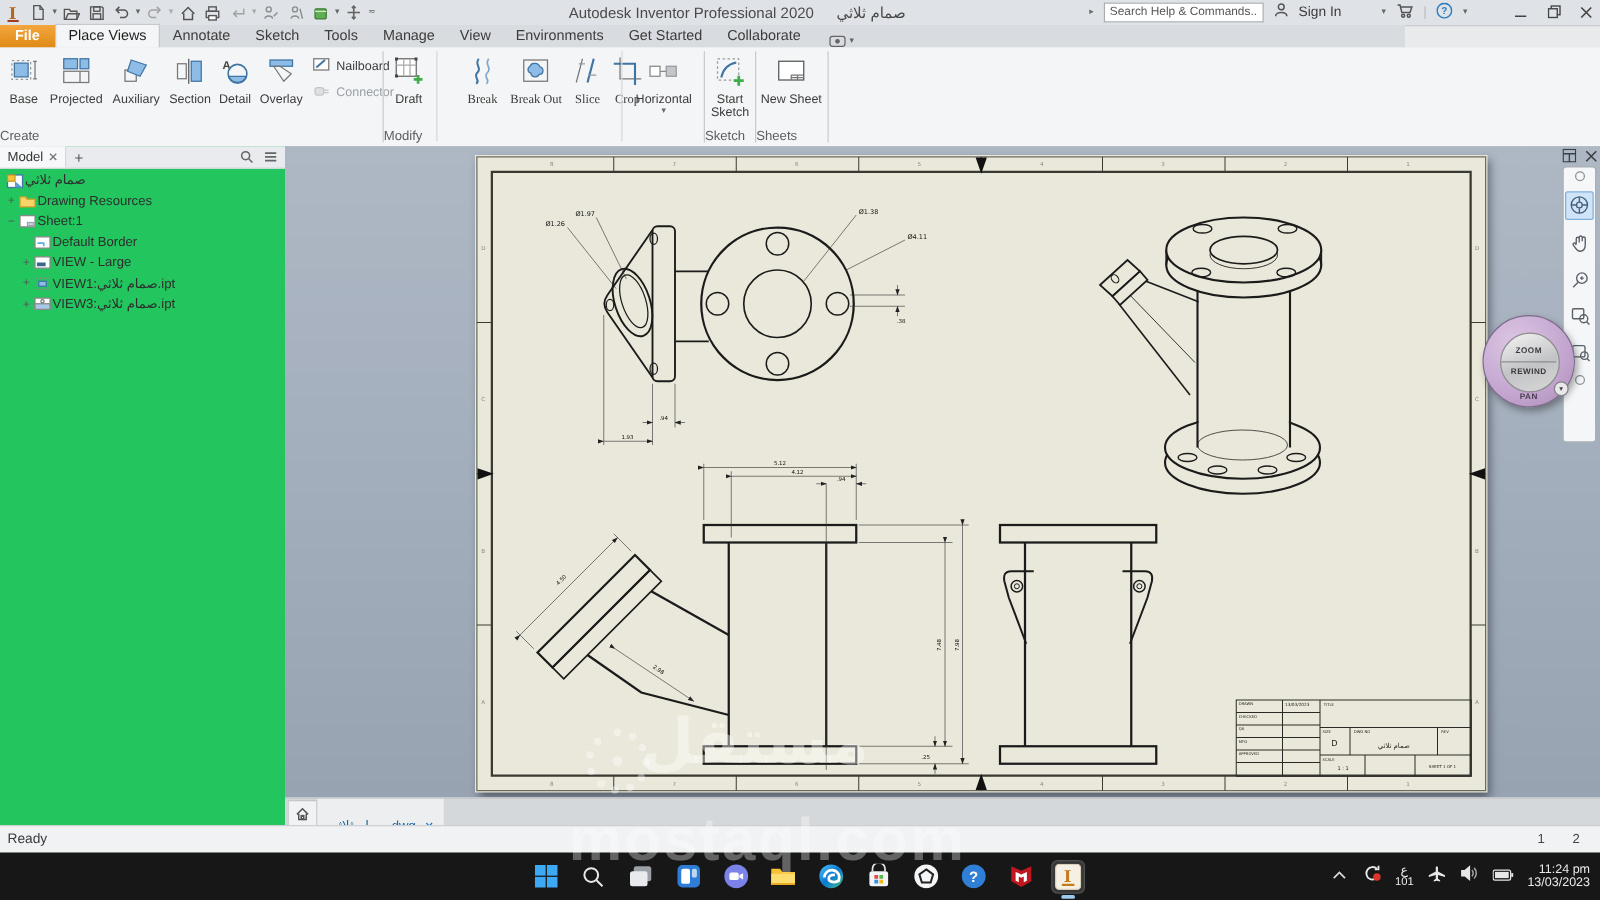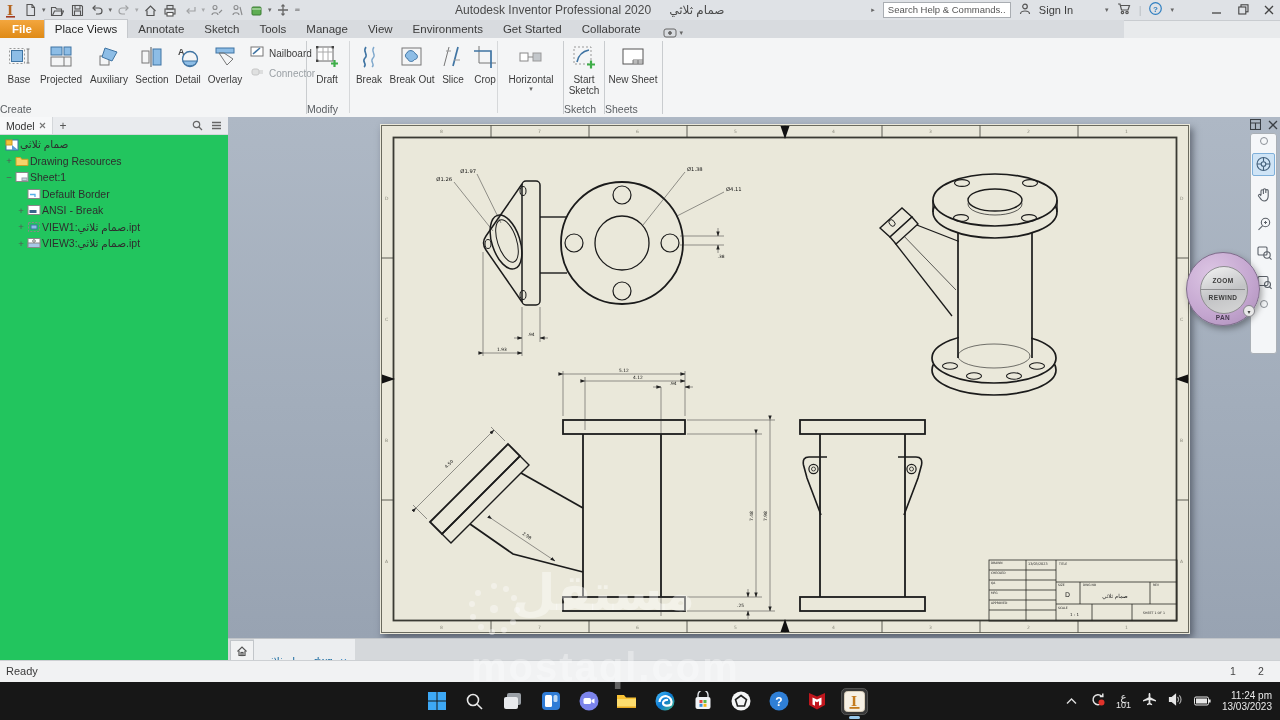--- a/index.html
+++ b/index.html
@@ -97,21 +97,21 @@
   .tbi{width:25px;height:25px;display:flex;align-items:center;just-content:center;justify-content:center;position:relative;}
   .tbi.active{background:rgba(255,255,255,.14);border-radius:4px;outline:1px solid rgba(255,255,255,.25);}
   .tbi.active::after{content:"";position:absolute;left:7px;bottom:-5px;width:11px;height:3px;border-radius:2px;background:#99c9ec;}
   #tb-tray{position:absolute;right:4px;top:0;height:38px;display:flex;align-items:center;gap:11px;color:#e9e9e9;}
   .lang-block{display:flex;flex-direction:column;align-items:center;line-height:9.5px;font-size:9px;}
   .clock-block{display:flex;flex-direction:column;align-items:flex-end;line-height:11px;font-size:10px;padding-right:4px;}
 
   
   #watermark{position:absolute;inset:0;pointer-events:none;z-index:60;}
   #wm-ar{position:absolute;left:512px;top:564px;font-size:50px;font-weight:bold;color:rgba(255,255,255,.42);}
-  #wm-en{position:absolute;left:471px;top:645px;font-size:40px;color:rgba(255,255,255,.33);letter-spacing:2px;font-weight:bold;}
+  #wm-en{position:absolute;left:455px;top:645px;font-size:48px;color:rgba(255,255,255,.33);letter-spacing:2px;font-weight:bold;}
   #wm-dots{position:absolute;left:466px;top:580px;opacity:.38;}
 
   
   .dim{font-size:5.2px;fill:#111;font-family:"DejaVu Sans",sans-serif;}
   .dims{font-size:4.4px;fill:#111;font-family:"DejaVu Sans",sans-serif;}
   .tbt{font-size:3px;fill:#222;font-family:"DejaVu Sans",sans-serif;}
   .zn{font-size:4.5px;fill:#8a8a7c;font-family:"DejaVu Sans",sans-serif;}
 </style>
 </head>
 <body>
@@ -366,21 +366,21 @@
                 <rect x="2" y="2" width="2.4" height="2.4" fill="#444"></rect>
                 <rect x="17.6" y="2" width="2.4" height="2.4" fill="#444"></rect>
                 <rect x="2" y="15.6" width="2.4" height="2.4" fill="#444"></rect>
                 <path d="M20,19.5 h7 M23.5,16 v7" stroke="#3fae49" stroke-width="2.2" transform="translate(-3,0)"></path>
               </svg>
             </span>
           <span>Draft</span>
         </div>
       </div>
       <span class="vsep" style="left:42px;"></span>
-      <div class="rbtns" style="left:45px;">
+      <div class="rbtns" style="left:62px;font-family:Liberation Serif, serif;">
         <div class="rbig" style="width:34px;">
           <span class="ric">
               <svg width="26" height="26" fill="none">
                 <path d="M10,3 C6,8 13,10 9,14 C5,18 12,20 8,23" stroke="#3f74a3" stroke-width="1.6"></path>
                 <path d="M18,3 C14,8 21,10 17,14 C13,18 20,20 16,23" stroke="#7fa8cc" stroke-width="1.4"></path>
               </svg>
             </span>
           <span>Break</span>
         </div>
         <div class="rbig" style="width:52px;">
@@ -525,21 +525,21 @@
         <span>Default Border</span>
       </div>
       <div class="trow ind2">
         <span class="texp">+</span>
         <span class="ticon">
             <svg width="14" height="12">
               <rect x="1" y="1.5" width="12" height="9" fill="#fff" stroke="#888"></rect>
               <rect x="2.5" y="6" width="7" height="3" fill="#3b668c"></rect>
             </svg>
           </span>
-        <span>ANSI - Break</span>
+        <span>VIEW - Large</span>
       </div>
       <div class="trow ind2">
         <span class="texp">+</span>
         <span class="ticon">
             <svg width="14" height="12">
               <rect x="1.5" y="1.5" width="11" height="9" fill="none" stroke="#888" stroke-dasharray="2 1.4"></rect>
               <rect x="4" y="4" width="6" height="4" fill="#8dbde6" stroke="#3f74a3"></rect>
             </svg>
           </span>
         <span>VIEW1:صمام ثلاثي.ipt</span>

